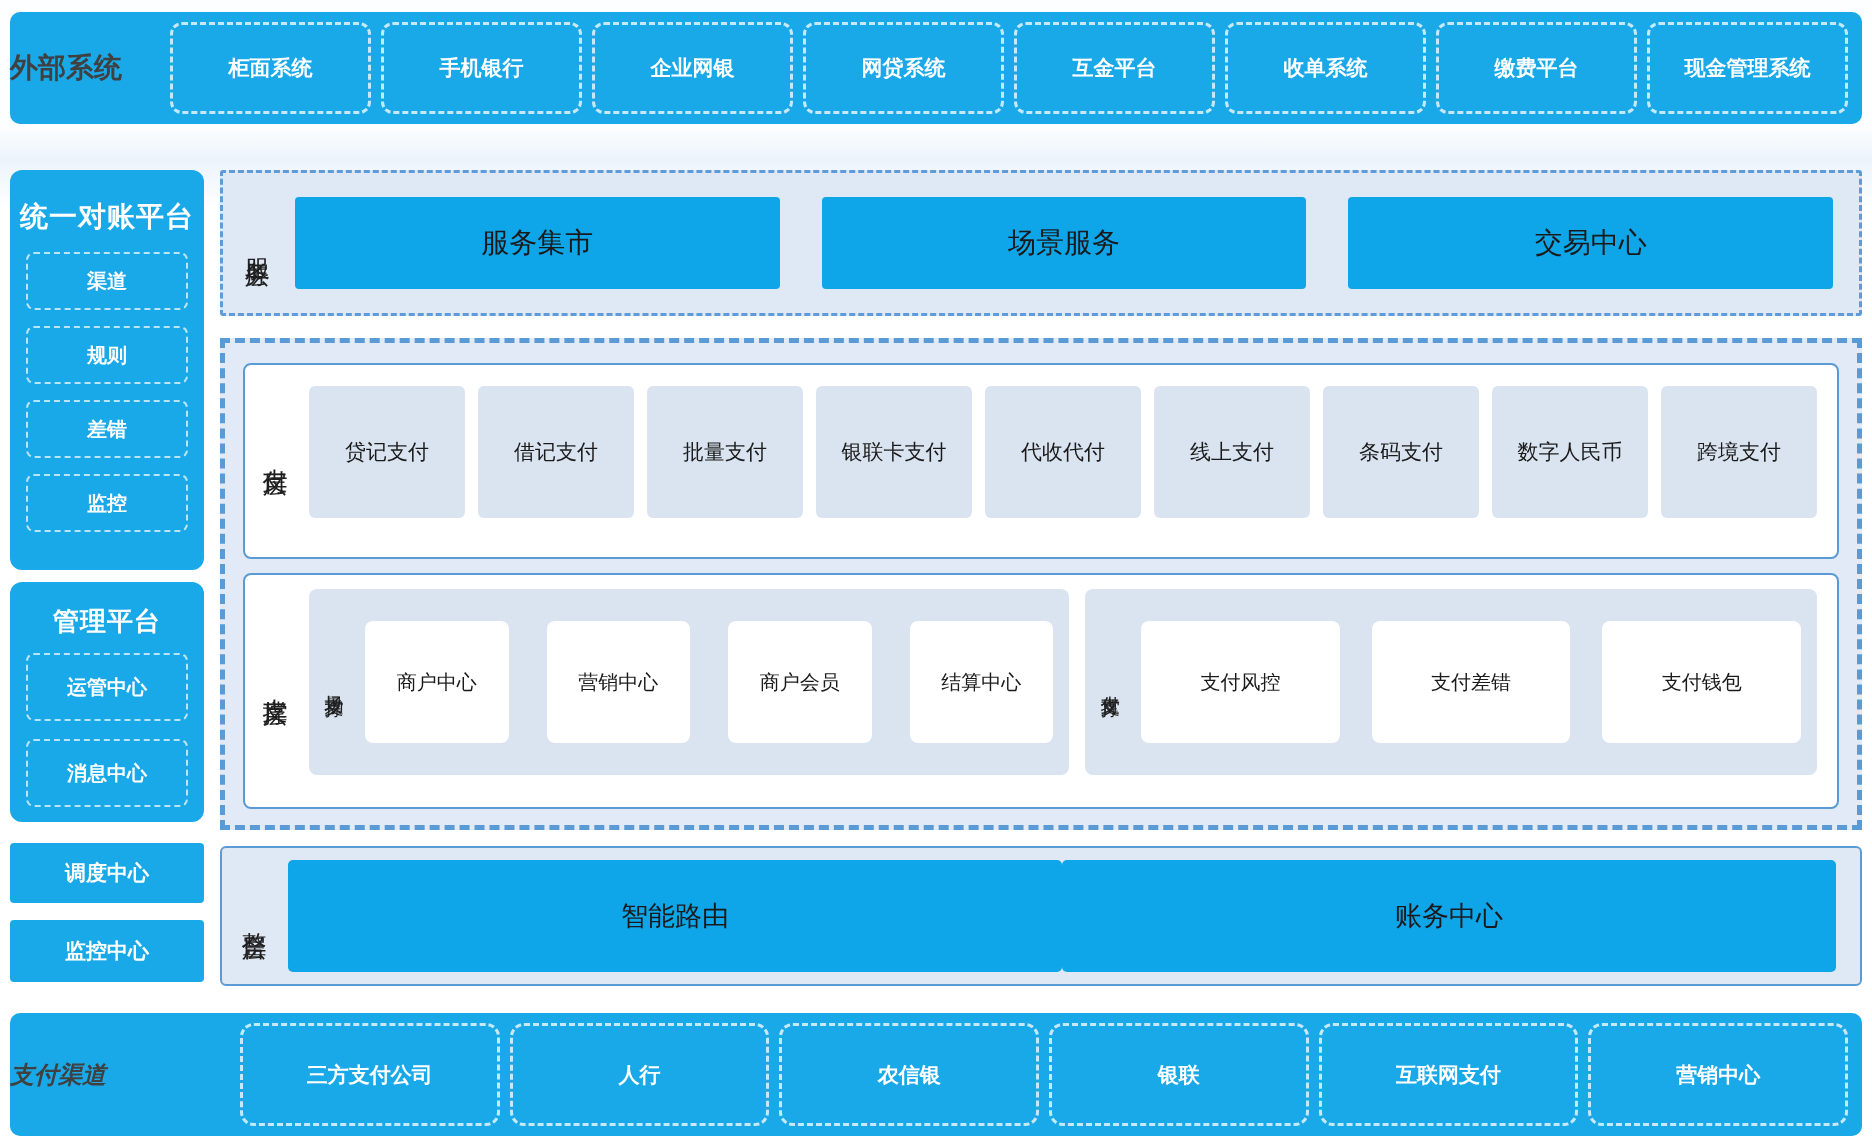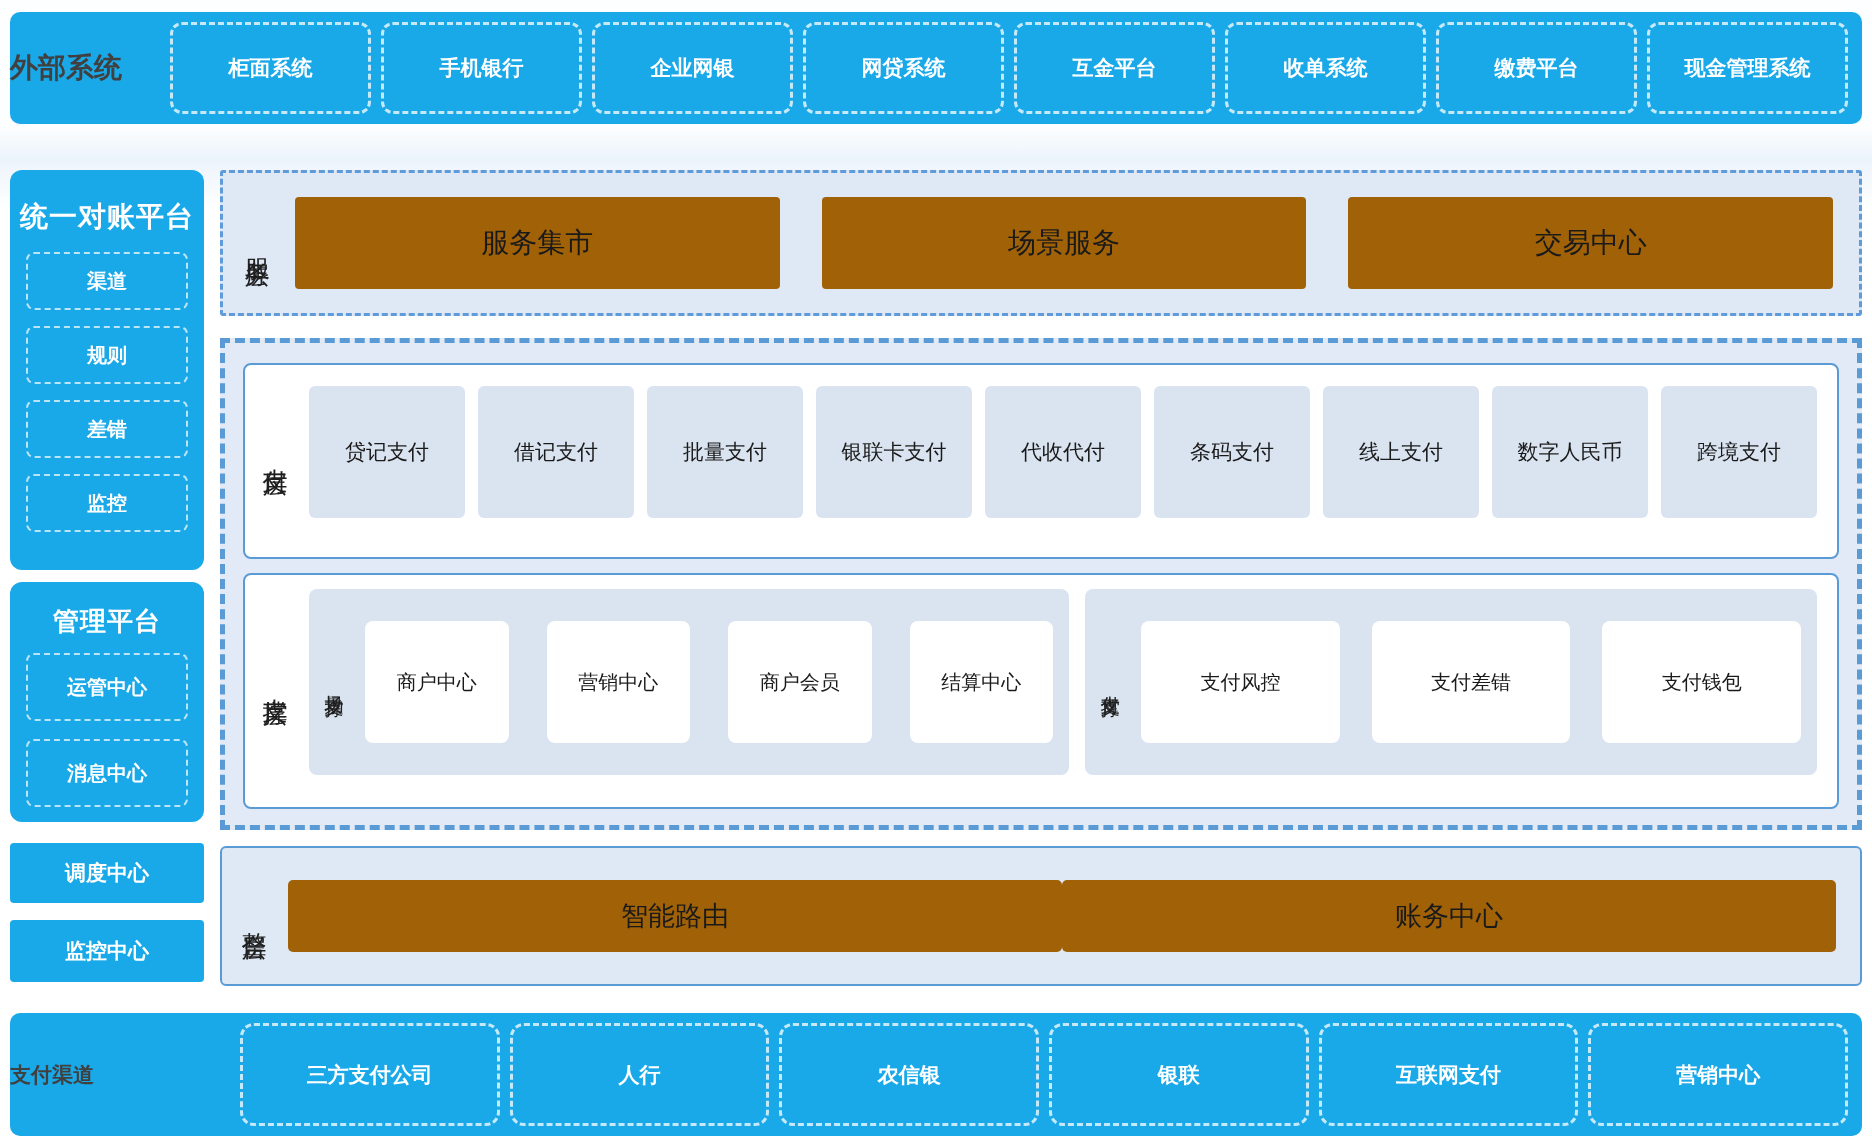--- a/index.html
+++ b/index.html
@@ -26,21 +26,21 @@
   }
   .banner.top { height: 112px; }
   .banner.bottom { height: 123px; margin-top: 27px; }
   .banner-label {
     color: #404040;
     font-weight: 700;
     font-size: 28px;
     text-align: left;
     flex: 0 0 160px;
   }
-  .banner.bottom .banner-label { flex: 0 0 230px; font-size: 21px; }
+  .banner.bottom .banner-label { flex: 0 0 230px; font-size: 24px; font-style: italic; }
   .banner-items {
     flex: 1;
     display: flex;
     gap: 10px;
     height: 100%;
   }
   .dash-box {
     flex: 1;
     border: 3px dashed rgba(255,255,255,0.75);
     border-radius: 12px;
@@ -147,21 +147,21 @@
   }
   .service-boxes {
     flex: 1;
     display: flex;
     gap: 42px;
     height: 92px;
     margin-left: 10px;
   }
   .white-box-lg {
     flex: 1;
-    background: #a16207;
+    background: #0ea5e9;
     border-radius: 4px;
     display: flex;
     align-items: center;
     justify-content: center;
     font-size: 28px;
     color: #1a1a1a;
   }
 
   
   .dashed-wrap {
@@ -247,21 +247,21 @@
     border: 2.5px solid #5b9bd5;
     border-radius: 6px;
     display: flex;
     align-items: center;
     padding: 14px 24px 14px 16px;
     gap: 10px;
   }
   .integration-boxes {
     flex: 1;
     display: flex;
-    height: 72px;
+    height: 112px;
     margin-left: 6px;
     justify-content: space-between;
   }
   .integration .white-box-lg { font-size: 27px; border-radius: 5px; }
 </style>
 </head>
 <body>
 
 <div class="page">
 
@@ -315,22 +315,22 @@
       <div class="dashed-wrap">
 
         <div class="inner-section payment">
           <div class="v-label">支付层</div>
           <div class="pay-boxes">
             <div class="pay-box">贷记支付</div>
             <div class="pay-box">借记支付</div>
             <div class="pay-box">批量支付</div>
             <div class="pay-box">银联卡支付</div>
             <div class="pay-box">代收代付</div>
+            <div class="pay-box">线上支付</div>
             <div class="pay-box">条码支付</div>
-            <div class="pay-box">线上支付</div>
             <div class="pay-box">数字人民币</div>
             <div class="pay-box">跨境支付</div>
           </div>
         </div>
 
         <div class="inner-section support">
           <div class="v-label">支撑层</div>
           <div class="support-panels">
 
             <div class="support-panel scene">

